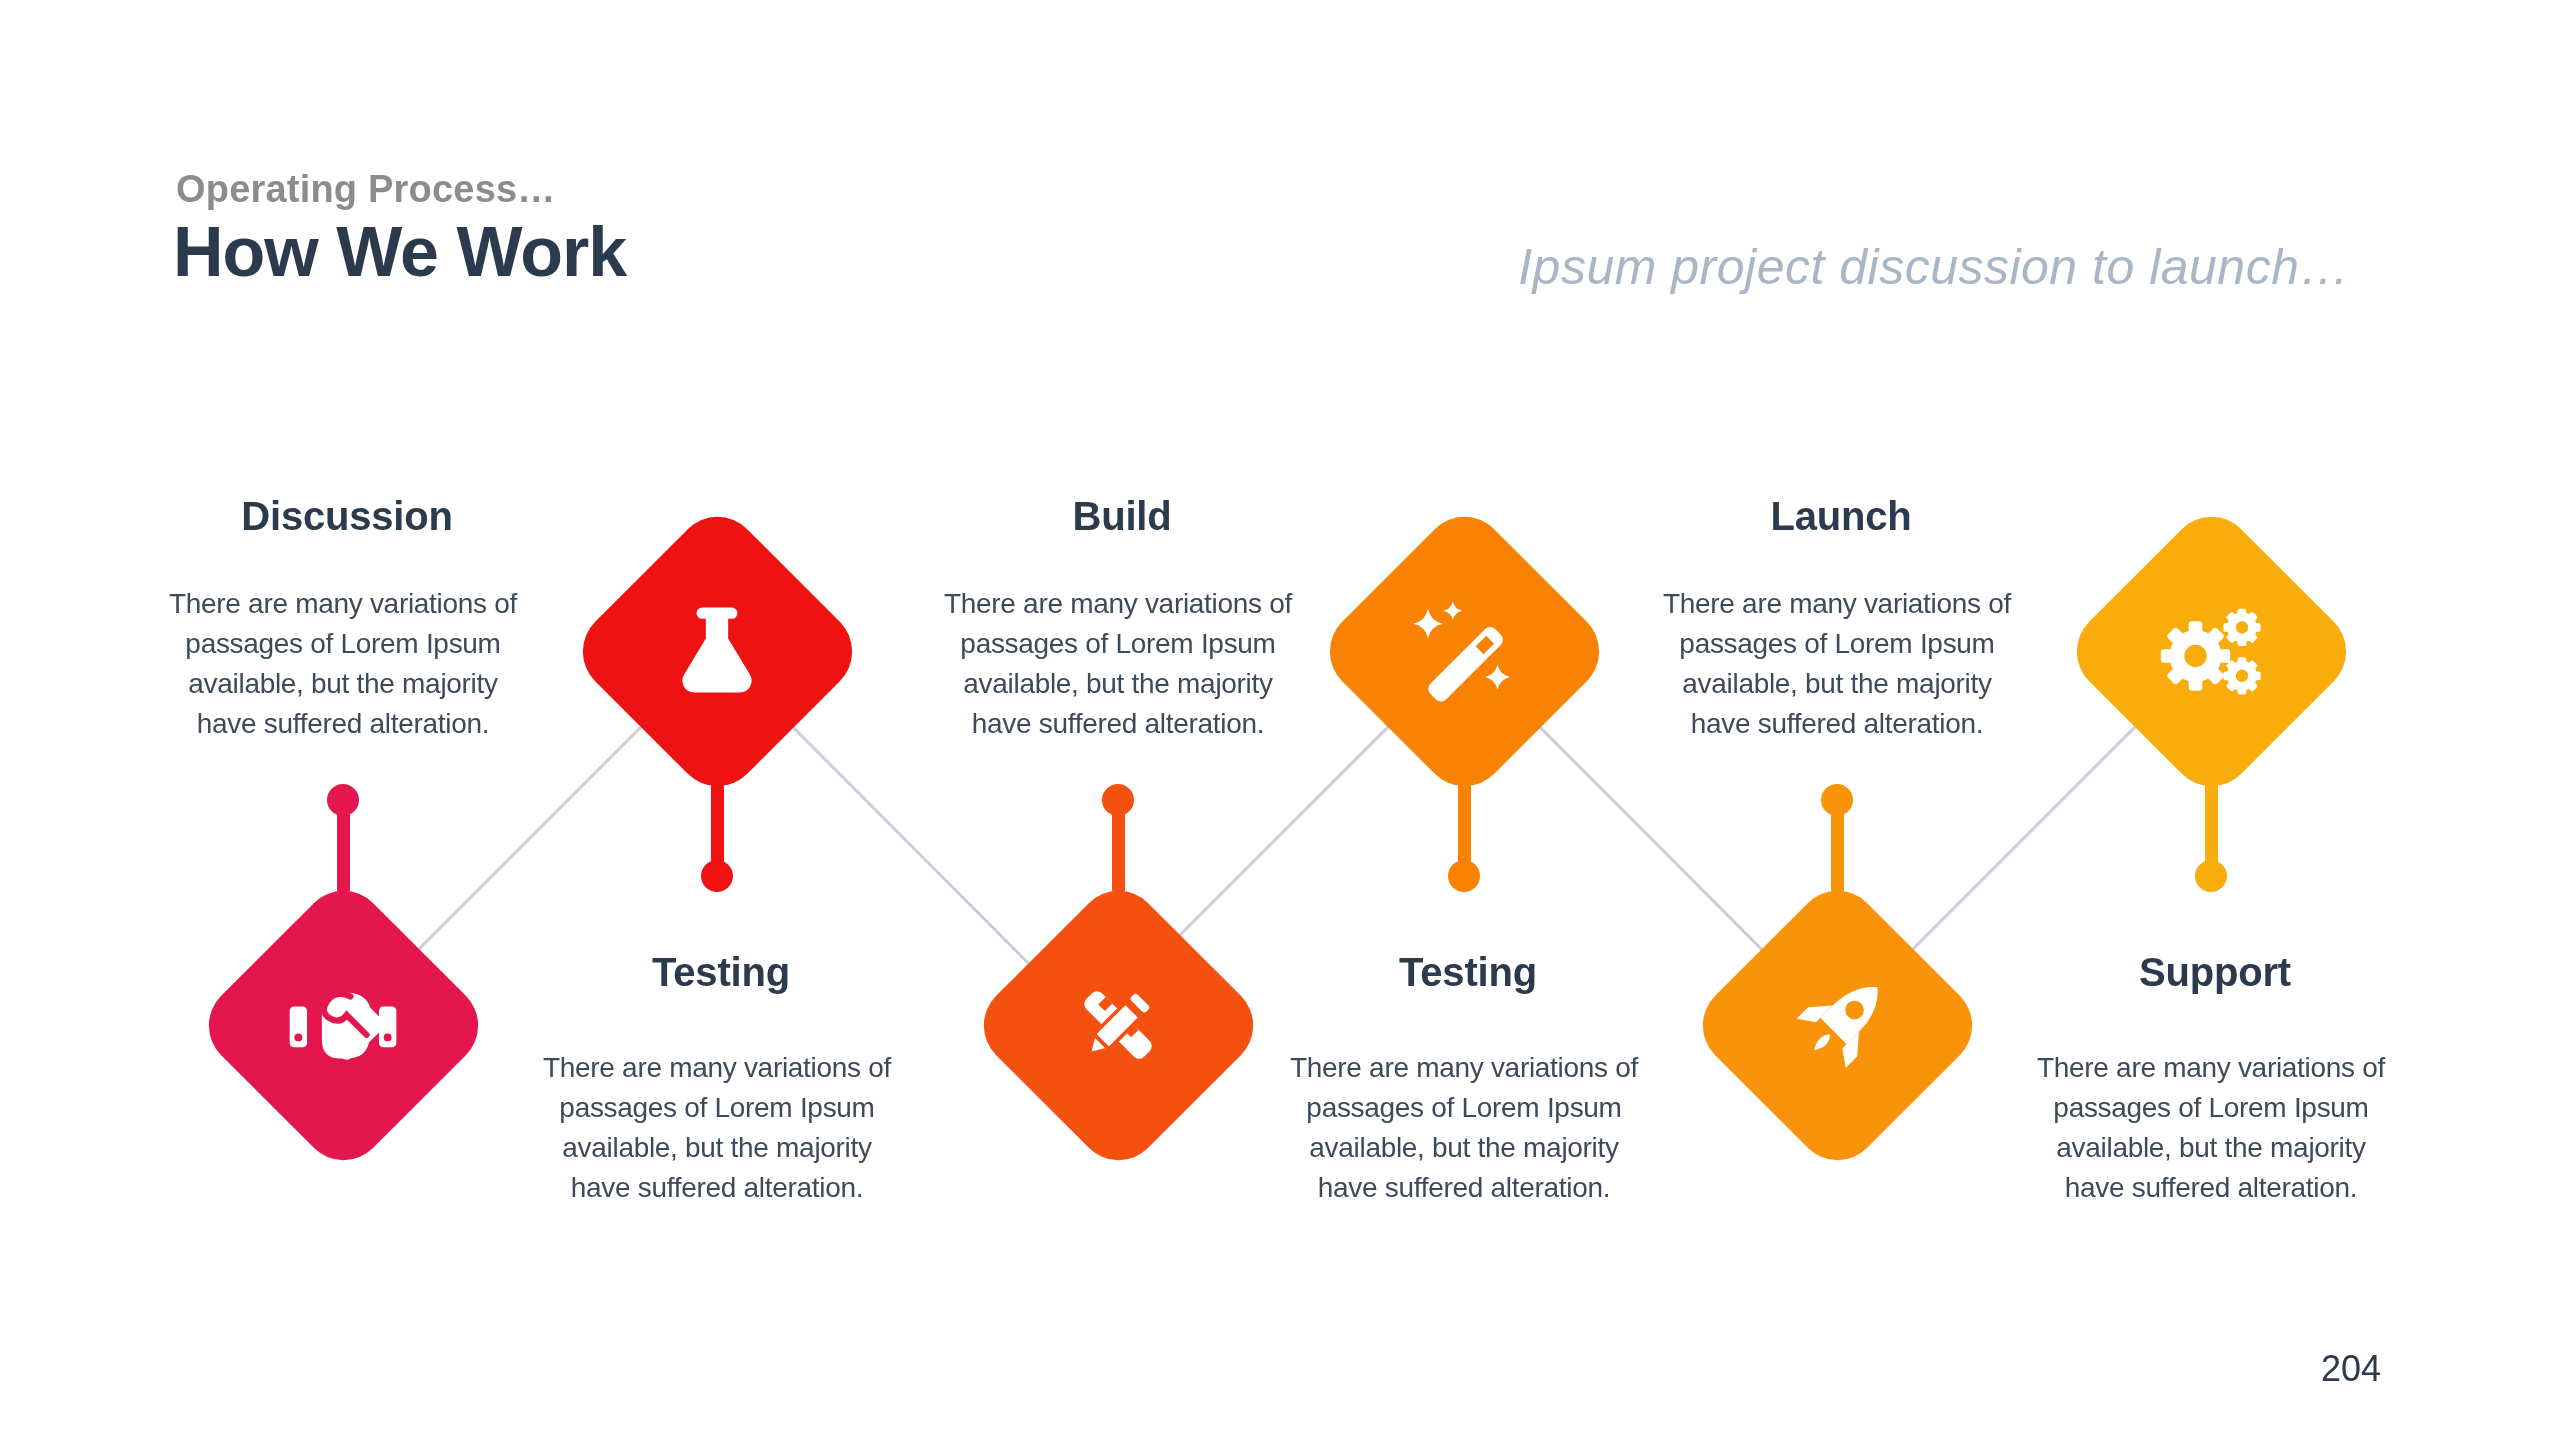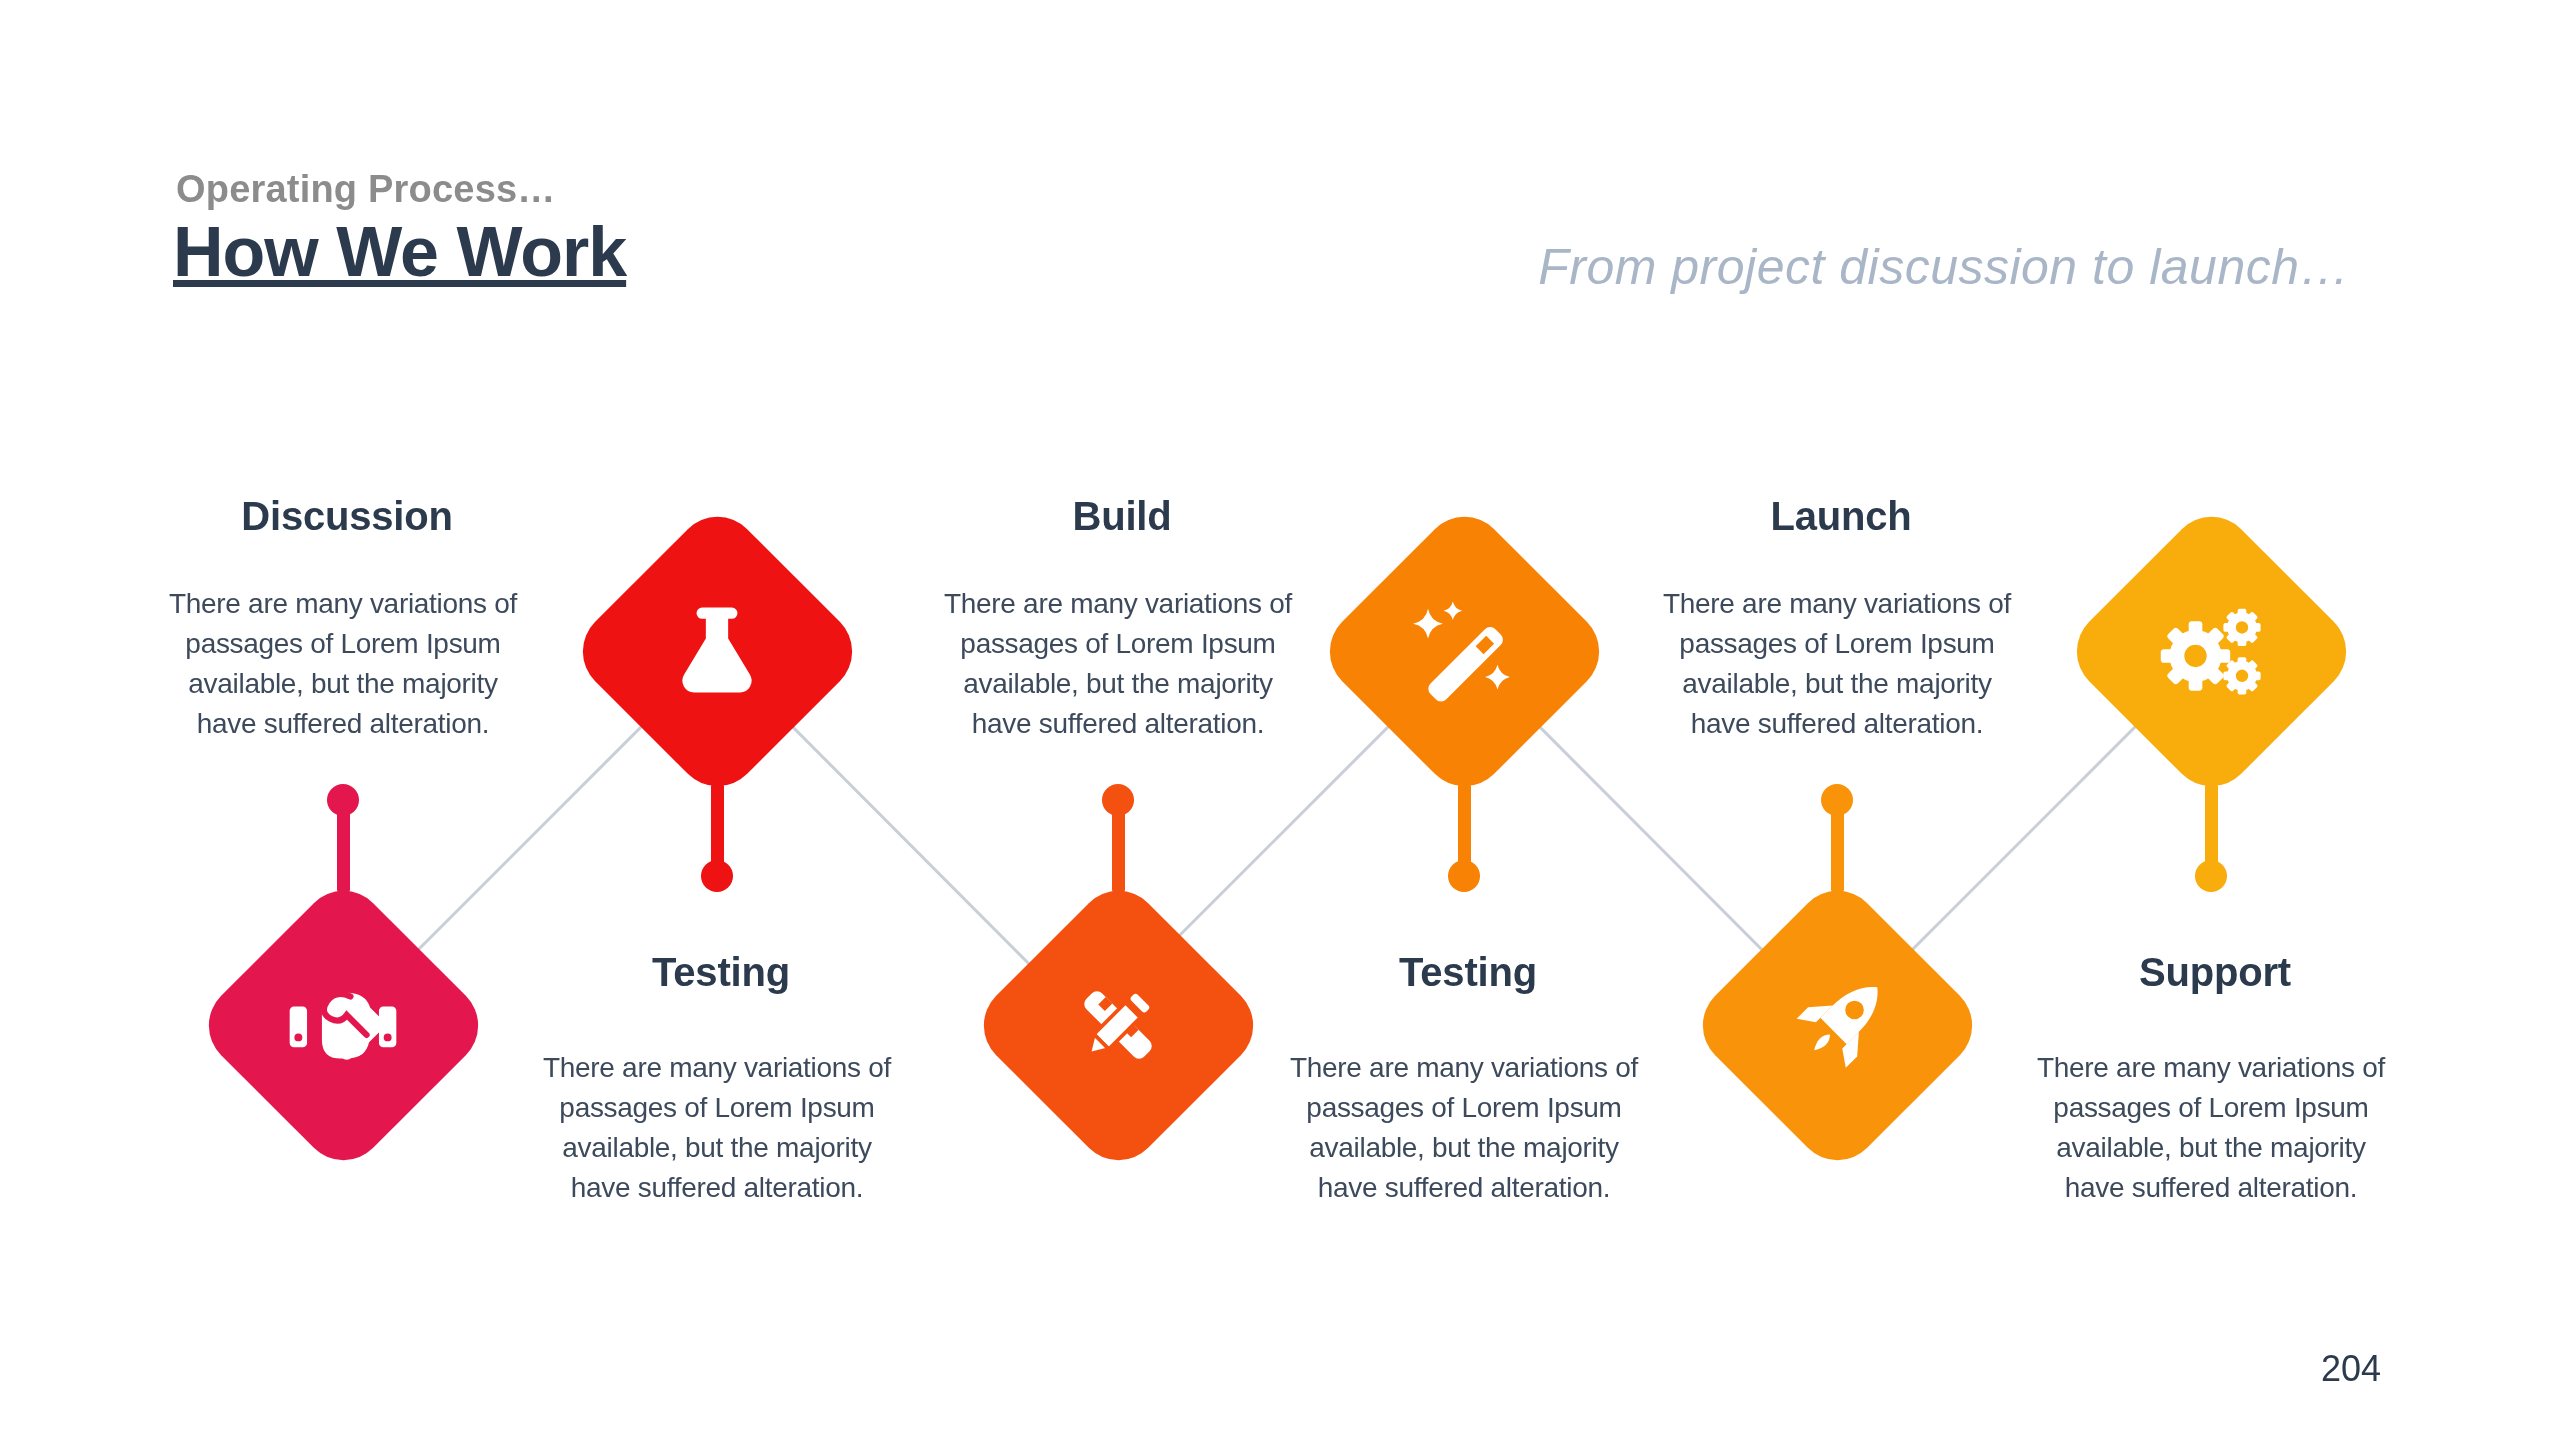--- a/index.html
+++ b/index.html
@@ -13,21 +13,20 @@
   }
   .kicker {
     position: absolute; left: 176px; top: 168px; margin: 0;
     font-size: 38px; font-weight: bold; color: var(--kicker);
     letter-spacing: 0.2px;
   }
   .title {
     position: absolute; left: 173px; top: 212px; margin: 0;
     font-size: 70px; font-weight: bold; color: var(--title);
     letter-spacing: -1px;
-    text-decoration: underline;
   }
   .subtitle {
     position: absolute; right: 209px; top: 238px; margin: 0;
     font-size: 50px; font-style: italic; font-weight: normal;
     color: var(--subtitle); letter-spacing: 0.5px;
   }
   .page-number {
     position: absolute; right: 178px; top: 1348px;
     font-size: 36px; color: var(--title);
   }
@@ -70,21 +69,21 @@
   .row-bottom .step-desc { top: 584px; }
   .row-top    .step-desc { top: 1048px; }
 </style>
 </head>
 <body>
 
 <div class="stage">
 
   <h4 class="kicker">Operating Process…</h4>
   <h1 class="title">How We Work</h1>
-  <h2 class="subtitle">From project discussion to launch…</h2>
+  <h2 class="subtitle">Ipsum project discussion to launch…</h2>
 
   <svg class="connector-svg" width="2559" height="1440">
     <polyline points="343,1025 717,651 1090,1025 1464,651 1837,1025 2211,651"></polyline>
   </svg>
 
   <div class="step row-bottom" style="left:143px">
     <div class="stem" style="background-color: rgb(227, 23, 78);"></div>
     <div class="dot" style="background-color: rgb(227, 23, 78);"></div>
     <div class="diamond" style="background-color: rgb(227, 23, 78);"></div>
     <svg class="icon" viewBox="0 0 100 100">

